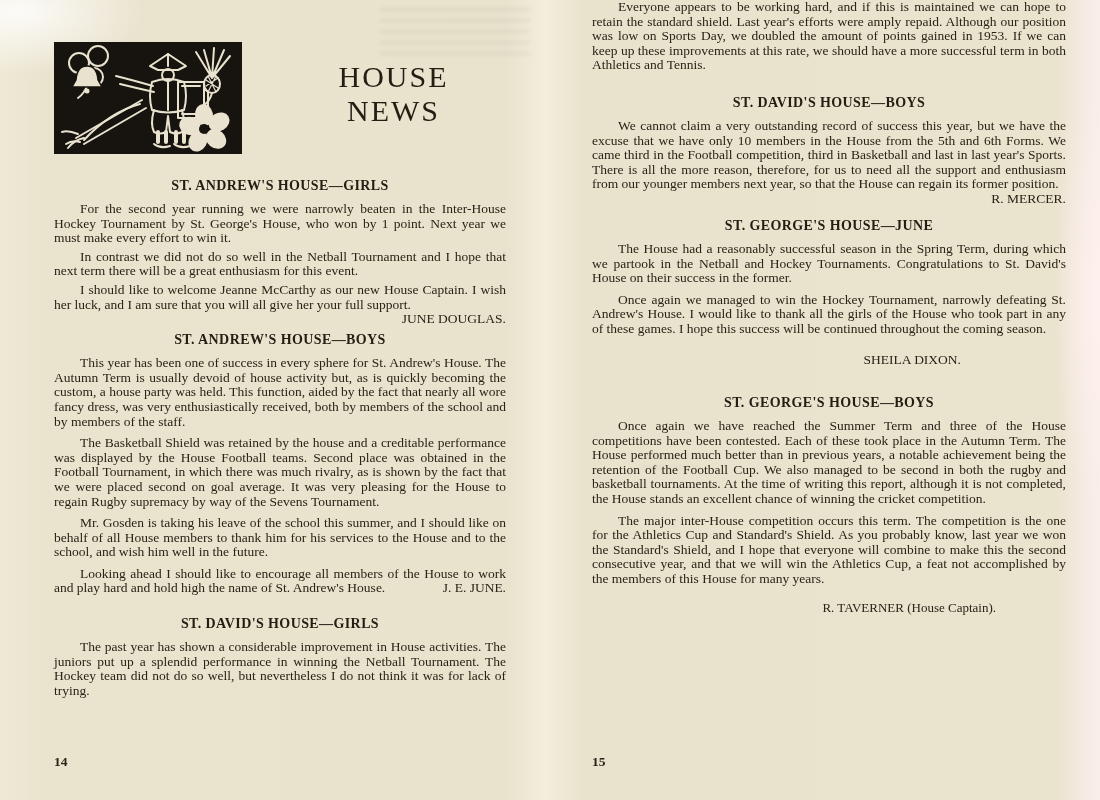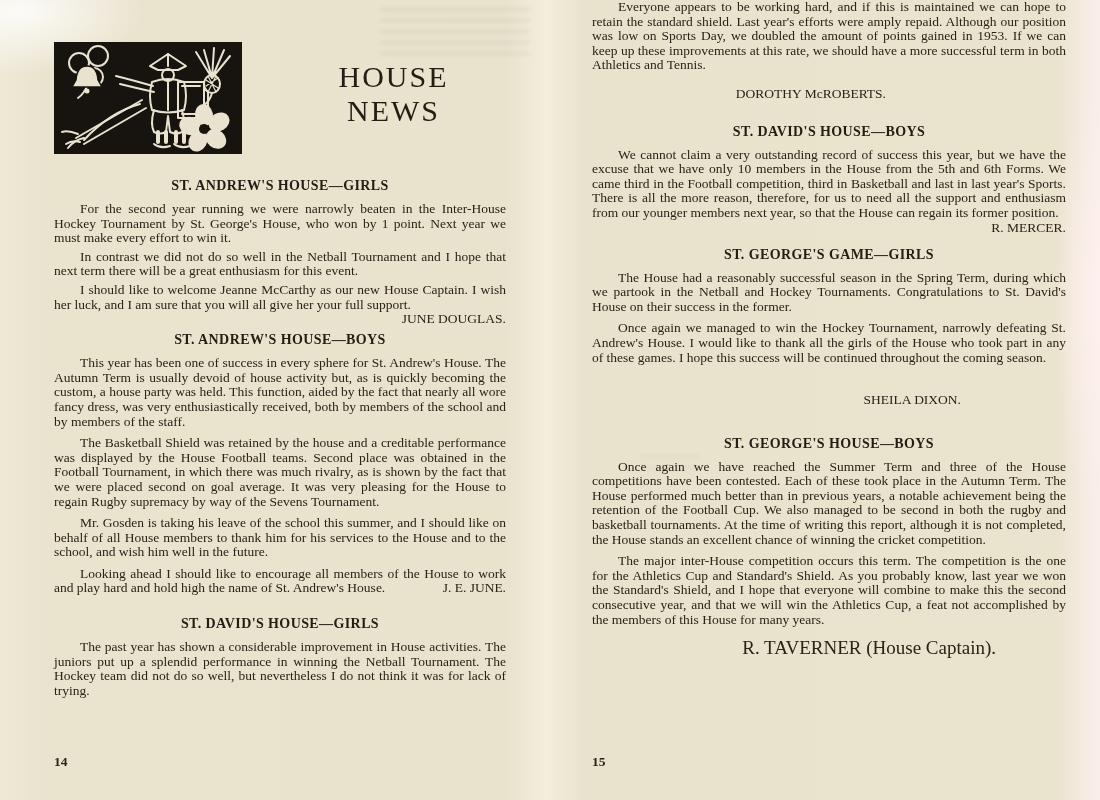--- a/index.html
+++ b/index.html
@@ -42,22 +42,22 @@
   }
   p.para{
     font-size:13.5px;line-height:14.6px;text-align:justify;
     text-indent:26px;margin:0 0 4px 0;
   }
   .sig-inline{float:right;text-indent:0;}
   .sig-block{
     font-size:13.5px;line-height:14.6px;text-align:right;margin:10px 0 0 0;
   }
   .sig-dorothy{padding-right:180px;margin-top:14px;}
-  .sig-sheila{padding-right:105px;margin-top:28px;}
-  .sig-taverner{padding-right:70px;margin-top:14px;font-size:19px;}
+  .sig-sheila{padding-right:105px;margin-top:16px;}
+  .sig-taverner{padding-right:70px;margin-top:14px;font-size:13px;}
   .pagenum{
     position:absolute;bottom:10px;left:0;width:100%;
     font-weight:bold;font-size:13.5px;
   }
   .gap-lg{margin-top:18px;}
   .mt-first{margin-top:14px;}
 </style>
 </head>
 <body>
 
@@ -139,26 +139,25 @@
 
     <h2 class="heading gap-lg">ST. DAVID'S HOUSE—GIRLS</h2>
     <p class="para">The past year has shown a considerable improvement in House activities.  The juniors put up a splendid performance in winning the Netball Tournament.  The Hockey team did not do so well, but nevertheless I do not think it was for lack of trying.</p>
 
     <div class="pagenum">14</div>
   </div>
 
   <div class="page page-right">
 
     <p class="para mt-first">Everyone appears to be working hard, and if this is maintained we can hope to retain the standard shield.  Last year's efforts were amply repaid. Although our position was low on Sports Day, we doubled the amount of points gained in 1953.  If we can keep up these improvements at this rate, we should have a more successful term in both Athletics and Tennis.</p>
-    <div class="sig-block sig-dorothy">DOROTHY McROBERTS.</div>
 
     <h2 class="heading" style="margin-top:22px">ST. DAVID'S HOUSE—BOYS</h2>
     <p class="para"><span>We cannot claim a very outstanding record of success this year, but we have the excuse that we have only 10 members in the House from the 5th and 6th Forms.  We came third in the Football competition, third in Basketball and last in last year's Sports.  There is all the more reason, therefore, for us to need all the support and enthusiasm from our younger members next year, so that the House can regain its former position.</span><span class="sig-inline">R. MERCER.</span></p>
 
-    <h2 class="heading" style="margin-top:26px">ST. GEORGE'S GAME—GIRLS</h2>
+    <h2 class="heading" style="margin-top:26px">ST. GEORGE'S HOUSE—JUNE</h2>
     <p class="para">The House had a reasonably successful season in the Spring Term, during which we partook in the Netball and Hockey Tournaments.  Congratulations to St. David's House on their success in the former.</p>
     <p class="para" style="margin-top:7px">Once again we managed to win the Hockey Tournament, narrowly defeating St. Andrew's House.  I would like to thank all the girls of the House who took part in any of these games.  I hope this success will be continued throughout the coming season.</p>
     <div class="sig-block sig-sheila">SHEILA DIXON.</div>
 
     <h2 class="heading" style="margin-top:28px">ST. GEORGE'S HOUSE—BOYS</h2>
     <p class="para">Once again we have reached the Summer Term and three of the House competitions have been contested.  Each of these took place in the Autumn Term. The House performed much better than in previous years, a notable achievement being the retention of the Football Cup.  We also managed to be second in both the rugby and basketball tournaments.  At the time of writing this report, although it is not completed, the House stands an excellent chance of winning the cricket competition.</p>
     <p class="para" style="margin-top:7px">The major inter-House competition occurs this term.  The competition is the one for the Athletics Cup and Standard's Shield. As you probably know, last year we won the Standard's Shield, and I hope that everyone will combine to make this the second consecutive year, and that we will win the Athletics Cup, a feat not accomplished by the members of this House for many years.</p>
     <div class="sig-block sig-taverner">R. TAVERNER (House Captain).</div>
 
     <div class="pagenum">15</div>

